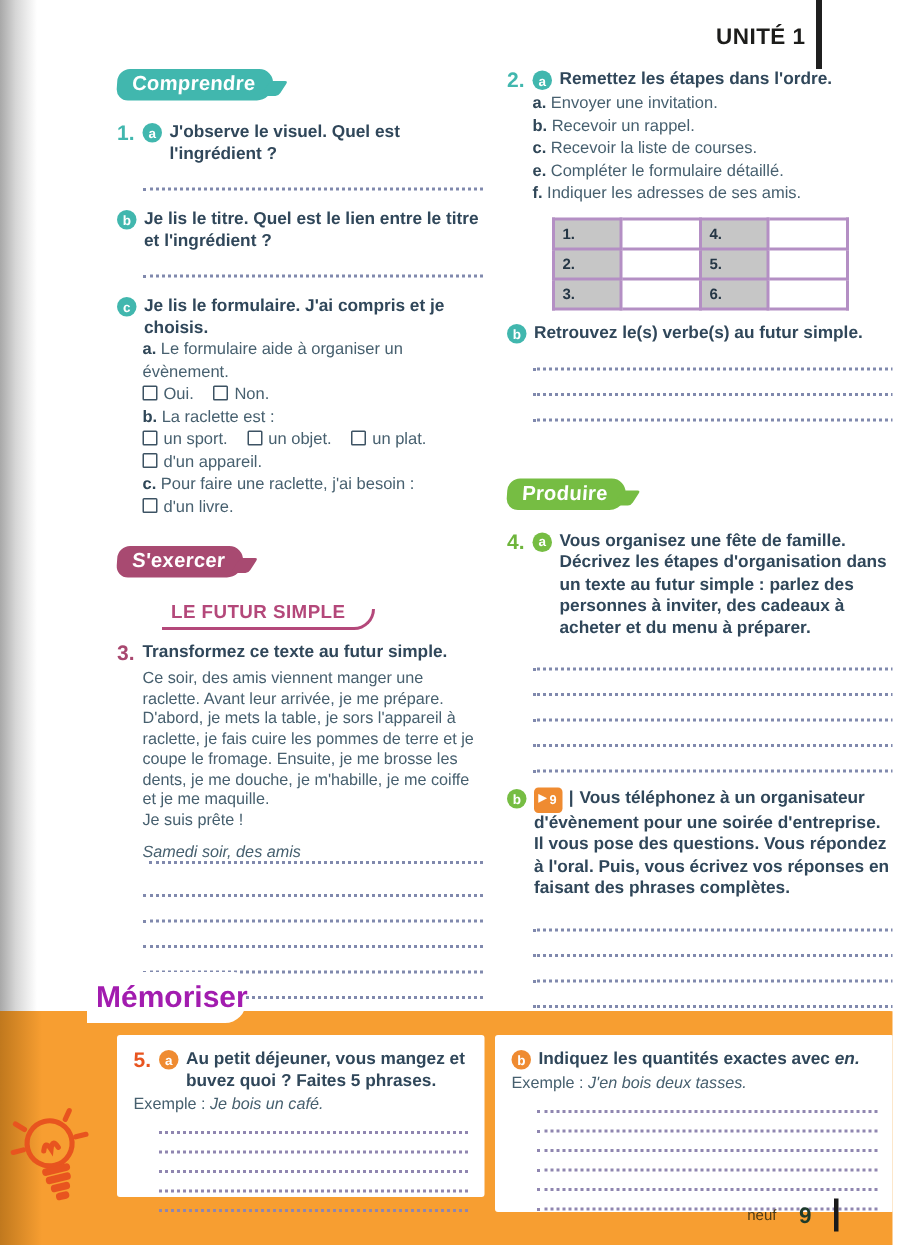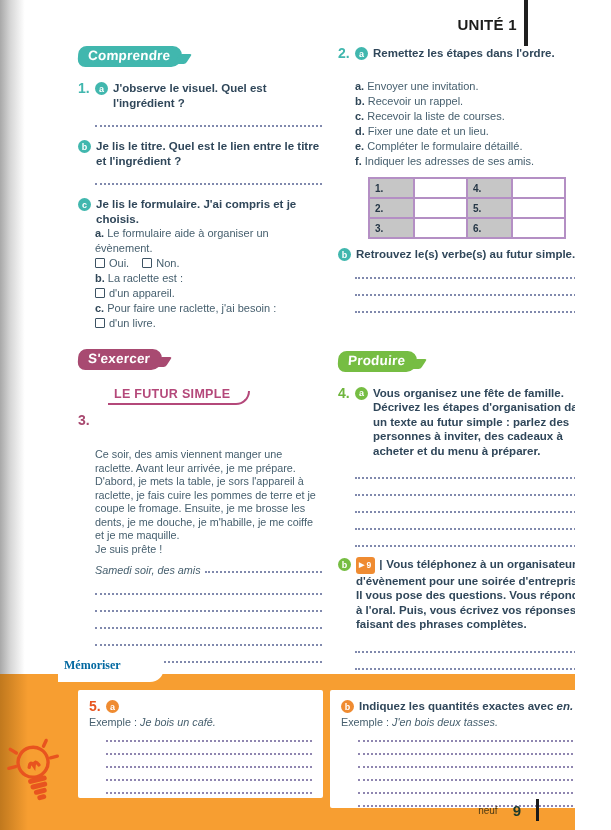--- a/index.html
+++ b/index.html
@@ -1,18 +1,18 @@
 <!DOCTYPE html>
 <html><head>
 <meta charset="utf-8">
 <style>
   html,body{margin:0;padding:0;}
   .page{
     position:relative;width:575px;height:830px;background:#ffffff;overflow:hidden;
-    font-family:"Liberation Sans",sans-serif;color:#47606f;
+    font-family:"Liberation Sans",sans-serif;color:#47606f;padding-left:20px;
   }
   .spine{position:absolute;left:0;top:0;width:26px;height:676px;
     background:linear-gradient(to right,#a8a8a8,#d6d6d6 40%,#ffffff 95%);}
   
   .unit-title{position:absolute;top:16px;right:58px;font-size:15px;font-weight:bold;color:#1d1d1b;letter-spacing:.3px;}
   .unit-bar{position:absolute;top:0;right:47px;width:4px;height:46px;background:#1f1f1f;}
   
   .col{position:absolute;top:46px;}
   .col-left{left:78px;width:244px;}
   .col-right{left:338px;width:258px;}
@@ -28,21 +28,21 @@
   .ex-head{display:flex;align-items:flex-start;}
   .ex-num{flex:none;width:17px;font-weight:bold;font-size:14px;line-height:15px;}
   .lb{flex:none;width:13px;height:13px;border-radius:50%;color:#fff;font-size:9px;font-weight:bold;
     display:flex;align-items:center;justify-content:center;margin:1px 5px 0 0;}
   .ex-title{font-weight:bold;color:#30475a;font-size:11.5px;line-height:14.5px;}
   .sub{margin-left:17px;font-size:11px;color:#47606f;line-height:15px;}
   .sub b{color:#2f4657;margin-right:3px;}
   .cb{display:inline-block;width:8px;height:8px;border:1.5px solid #3c5263;border-radius:1px;margin-right:4px;vertical-align:-1px;}
   .cb-item{margin-right:10px;}
   .dotline{height:15px;border-bottom:2px dotted #8089ad;}
-  .ind{margin-left:17px;}
+  .ind{margin-left:17px;flex-direction:column;}
   .para{margin-left:17px;font-size:10.8px;line-height:13.5px;color:#47606f;}
   .lead{display:flex;margin-top:8px;margin-bottom:2px;}
   .it{font-style:italic;}
   .lead-fill{flex:1;border-bottom:2px dotted #8089ad;margin:0 0 3px 4px;}
   
   .grammar-box{display:inline-block;position:relative;margin:0 0 8px 34px;padding:0 8px 3px 2px;}
   .grammar-title{color:#b4487a;font-weight:bold;font-size:12.5px;letter-spacing:.3px;}
   .grammar-box::after{content:"";position:absolute;left:-4px;right:-12px;bottom:0;height:12px;
     border-bottom:2.5px solid #b4487a;border-right:2.5px solid #b4487a;border-bottom-right-radius:14px;}
   
@@ -54,21 +54,21 @@
   .audio{display:inline-flex;align-items:center;gap:2px;background:#ef8b31;color:#fff;border-radius:3px;
     padding:1px 4px 1px 3px;font-size:8.5px;font-weight:bold;vertical-align:1px;margin-right:4px;}
   .audio .play{font-size:7px;line-height:8px;}
   .sep{color:#30475a;font-weight:bold;margin-right:4px;}
   
   .memo-panel{position:absolute;left:0;top:674px;width:611px;height:156px;background:#f79e31;border-top-right-radius:18px;}
   .memo-panel::before{content:"";position:absolute;left:0;top:0;bottom:0;width:28px;
     background:linear-gradient(to right,rgba(110,64,0,.40),rgba(110,64,0,0));}
   .memo-tab{position:absolute;left:58px;top:648px;width:100px;height:34px;background:#fff;
     border-radius:0 8px 14px 0;display:flex;align-items:center;padding-left:6px;z-index:3;}
-  .memo-title{font-family:Liberation Serif, serif;font-weight:bold;font-size:12px;color:#0369a1;}
+  .memo-title{font-family:Liberation Sans, sans-serif;font-weight:bold;font-size:20px;color:#a21caf;}
   .card{position:absolute;background:#fff;border-radius:2px;padding:9px 11px;box-sizing:border-box;}
   .card-left{left:78px;top:690px;width:245px;height:108px;}
   .card-right{left:330px;top:690px;width:266px;height:118px;}
   .card .ex-title{font-size:11.5px;}
   .example{font-size:10.8px;line-height:14px;color:#47606f;margin-top:1px;}
   .dotline-sm{height:11px;border-bottom:2px dotted #8f86b0;}
   .bulb{position:absolute;left:2px;top:728px;z-index:2;}
   
   .footer{position:absolute;right:36px;bottom:9px;display:flex;align-items:center;gap:15px;}
   .footer-word{font-size:10px;color:#4d3a14;}
@@ -107,36 +107,42 @@
       <div class="ex-head">
         <span class="lb bg-teal">c</span>
         <span class="ex-title">Je lis le formulaire. J'ai compris et je choisis.</span>
       </div>
       <div class="sub"><b>a.</b><span>Le formulaire aide à organiser un évènement.</span></div>
       <div class="sub">
         <span class="cb-item"><span class="cb"></span><span>Oui.</span></span>
         <span class="cb-item"><span class="cb"></span><span>Non.</span></span>
       </div>
       <div class="sub"><b>b.</b><span>La raclette est :</span></div>
+      <div class="sub">
+        <span class="cb-item"><span class="cb"></span><span>un sport.</span></span>
+        <span class="cb-item"><span class="cb"></span><span>un objet.</span></span>
+        <span class="cb-item"><span class="cb"></span><span>un plat.</span></span>
+      </div>
       <div class="sub"><span class="cb"></span><span>d'un appareil.</span></div>
       <div class="sub"><b>c.</b><span>Pour faire une raclette, j'ai besoin :</span></div>
       <div class="sub"><span class="cb"></span><span>d'un livre.</span></div>
     </div>
 
     <span class="badge bg-plum">S'exercer</span>
     <br>
     <span class="grammar-box">
       <span class="grammar-title">LE FUTUR SIMPLE</span>
     </span>
 
     <div class="ex">
       <div class="ex-head">
         <span class="ex-num c-plum">3.</span>
-      </div>
-      <div class="para" style="margin-top:20px;">Ce soir, des amis viennent manger une raclette. Avant leur arrivée, je me prépare. D'abord, je mets la table, je sors l'appareil à raclette, je fais cuire les pommes de terre et je coupe le fromage. Ensuite, je me brosse les dents, je me douche, je m'habille, je me coiffe et je me maquille.</div>
+        <span class="ex-title">Transformez ce texte au futur simple.</span>
+      </div>
+      <div class="para" style="margin-top:3px;">Ce soir, des amis viennent manger une raclette. Avant leur arrivée, je me prépare. D'abord, je mets la table, je sors l'appareil à raclette, je fais cuire les pommes de terre et je coupe le fromage. Ensuite, je me brosse les dents, je me douche, je m'habille, je me coiffe et je me maquille.</div>
       <div class="para">Je suis prête !</div>
       <div class="lead ind">
         <span class="it" style="font-size:10.8px;">Samedi soir, des amis</span>
         <span class="lead-fill"></span>
       </div>
       <div class="dotline ind"></div>
       <div class="dotline ind"></div>
       <div class="dotline ind"></div>
       <div class="dotline ind"></div>
       <div class="dotline ind"></div>
@@ -146,24 +152,23 @@
     </div>
   </div>
 
   <div class="col col-right">
     <div class="ex" style="margin-bottom:6px;">
       <div class="ex-head">
         <span class="ex-num c-teal">2.</span>
         <span class="lb bg-teal">a</span>
         <span class="ex-title">Remettez les étapes dans l'ordre.</span>
       </div>
-      <div class="sub" style="margin-top:18px;"><b>a.</b><span>Envoyer une invitation.</span></div>
+      <div class="sub" style="margin-top:1px;"><b>a.</b><span>Envoyer une invitation.</span></div>
       <div class="sub"><b>b.</b><span>Recevoir un rappel.</span></div>
       <div class="sub"><b>c.</b><span>Recevoir la liste de courses.</span></div>
-      <div class="sub"><b>d.</b><span>Fixer une date et un lieu.</span></div>
       <div class="sub"><b>e.</b><span>Compléter le formulaire détaillé.</span></div>
       <div class="sub"><b>f.</b><span>Indiquer les adresses de ses amis.</span></div>
       <table class="order-table">
         <tbody>
             <tr>
           <td class="lbl">1.</td>
           <td class="emp"></td>
           <td class="lbl">4.</td>
           <td class="emp"></td>
         </tr>
@@ -244,20 +249,21 @@
       <path d="M27 58 h12" stroke-width="5"></path>
       <path d="M29 64 h8" stroke-width="5"></path>
       <path d="M31 70 h4" stroke-width="5"></path>
     </g>
   </svg>
 
   <div class="card card-left">
     <div class="ex-head">
       <span class="ex-num c-red">5.</span>
       <span class="lb bg-orange">a</span>
+      <span class="ex-title">Au petit déjeuner, vous mangez et buvez quoi ? Faites 5 phrases.</span>
     </div>
     <div class="example"><span>Exemple :</span> <span class="it">Je bois un café.</span></div>
     <div class="dotline-sm ind"></div>
     <div class="dotline-sm ind"></div>
     <div class="dotline-sm ind"></div>
     <div class="dotline-sm ind"></div>
     <div class="dotline-sm ind"></div>
   </div>
 
   <div class="card card-right">

